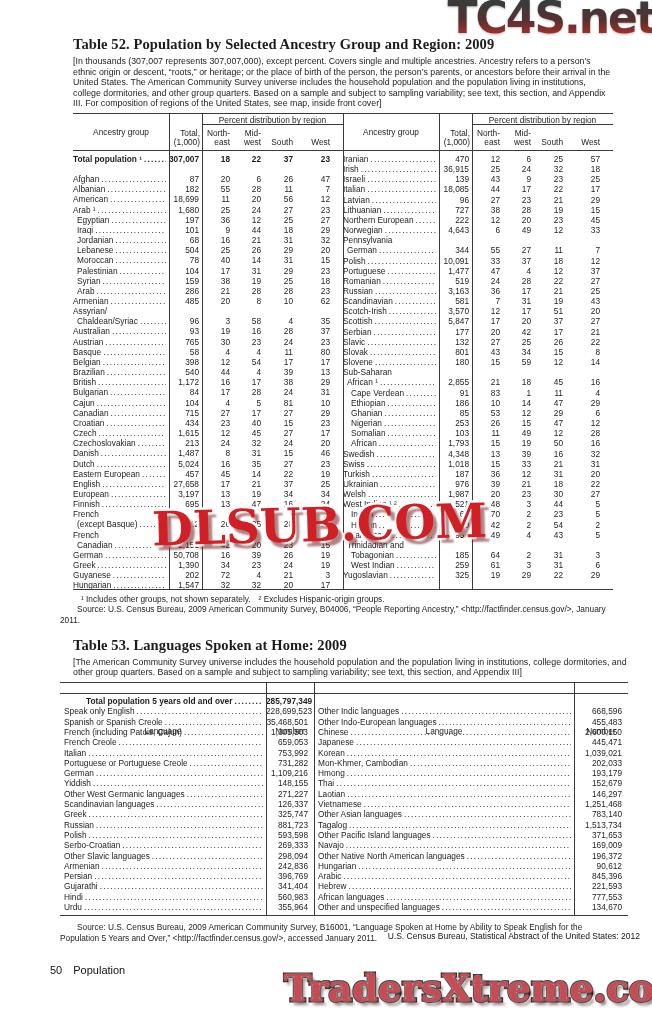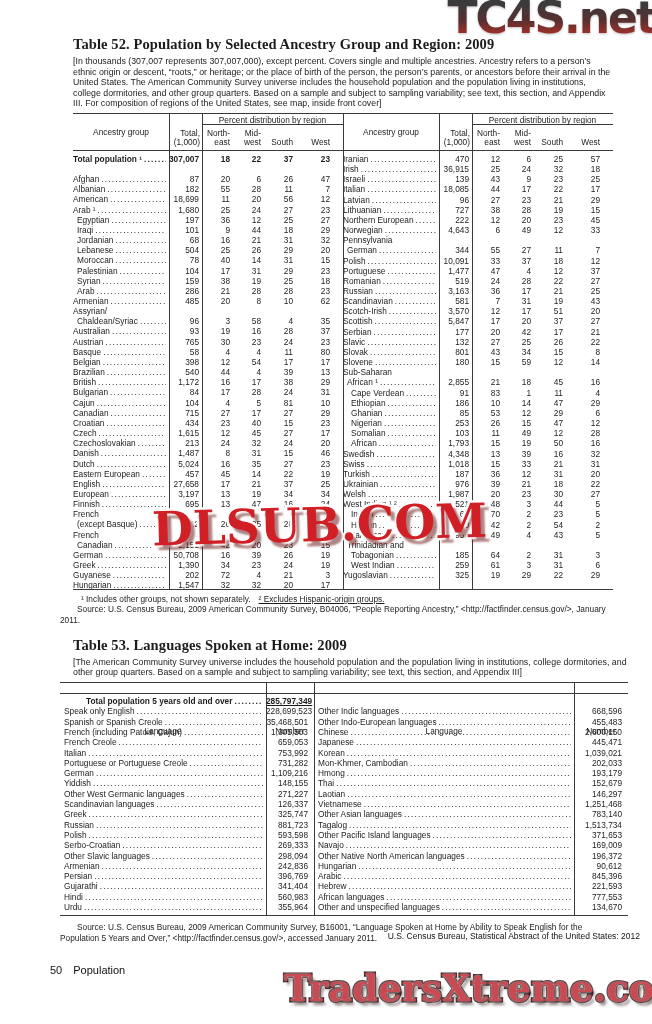--- a/index.html
+++ b/index.html
@@ -33,34 +33,34 @@
   .lcell .txt{white-space:nowrap;}
   .ind1{padding-left:4px;}
   .ind2{padding-left:8px;}
   .leader{flex:1;overflow:hidden;white-space:nowrap;margin-left:2px;}
   .leader::after{content:"........................................................................................................................";letter-spacing:1.2px;}
   .ncell{text-align:right;}
   .ncell.tot{padding-right:3px;}
   .ncell.pc{padding-right:4px;}
   .ncell.pc.w{padding-right:13px;}
   .fnote{margin:4px 0 0 21px;font-size:8.3px;line-height:10.3px;}
-  .fn2{margin-left:8px;text-decoration:underline;}
+  .fn2{margin-left:8px;}
   .src{margin:0 0 0 0;width:548px;font-size:8.3px;line-height:10.3px;text-indent:17px;padding-left:0;}
   
   .t53ttl{margin-top:12px;}
   .note53{width:565px;}
   .t53{position:relative;width:568px;border-top:1px solid #3a3a3a;border-bottom:1px solid #3a3a3a;margin-top:1px;}
   .t53-grid{display:grid;grid-template-columns:206px 48px 260px 54px;}
   .t53-head{height:10px;font-size:8.3px;border-bottom:1px solid #3a3a3a;align-items:center;}
   .t53-head div{text-align:center;line-height:10px;margin-top:43px;}
   .t53-body{padding:2px 0 3px;font-size:8.3px;line-height:10.3px;}
   .t53-lbl{display:flex;overflow:hidden;padding:0 3px 0 4px;box-sizing:border-box;}
   .t53-num{text-align:right;padding-right:6px;}
   .t53-total .t53-lbl{padding-left:26px;font-weight:bold;}
-  .t53-total .t53-num.ln{font-weight:bold;text-decoration:underline;}
+  .t53-total .t53-num.ln{font-weight:bold;}
   .src53{margin-top:6px;}
   
   .pgfoot{position:absolute;left:50px;top:956px;font-size:11px;color:#111;margin-top:8px;}
   .pf2{margin-left:11px;}
   .credit{position:absolute;right:12px;top:931px;font-size:8.5px;color:#111;}
   
   .wm{position:absolute;font-weight:bold;white-space:nowrap;pointer-events:none;z-index:9;}
   .wm-top{top:-8px;right:-3px;font-family:"DejaVu Sans",sans-serif;font-size:44px;letter-spacing:-2px;
           background:linear-gradient(180deg,#3b3b3b 22%,#563030 55%,#b03028 88%);
           -webkit-background-clip:text;background-clip:text;color:transparent;

